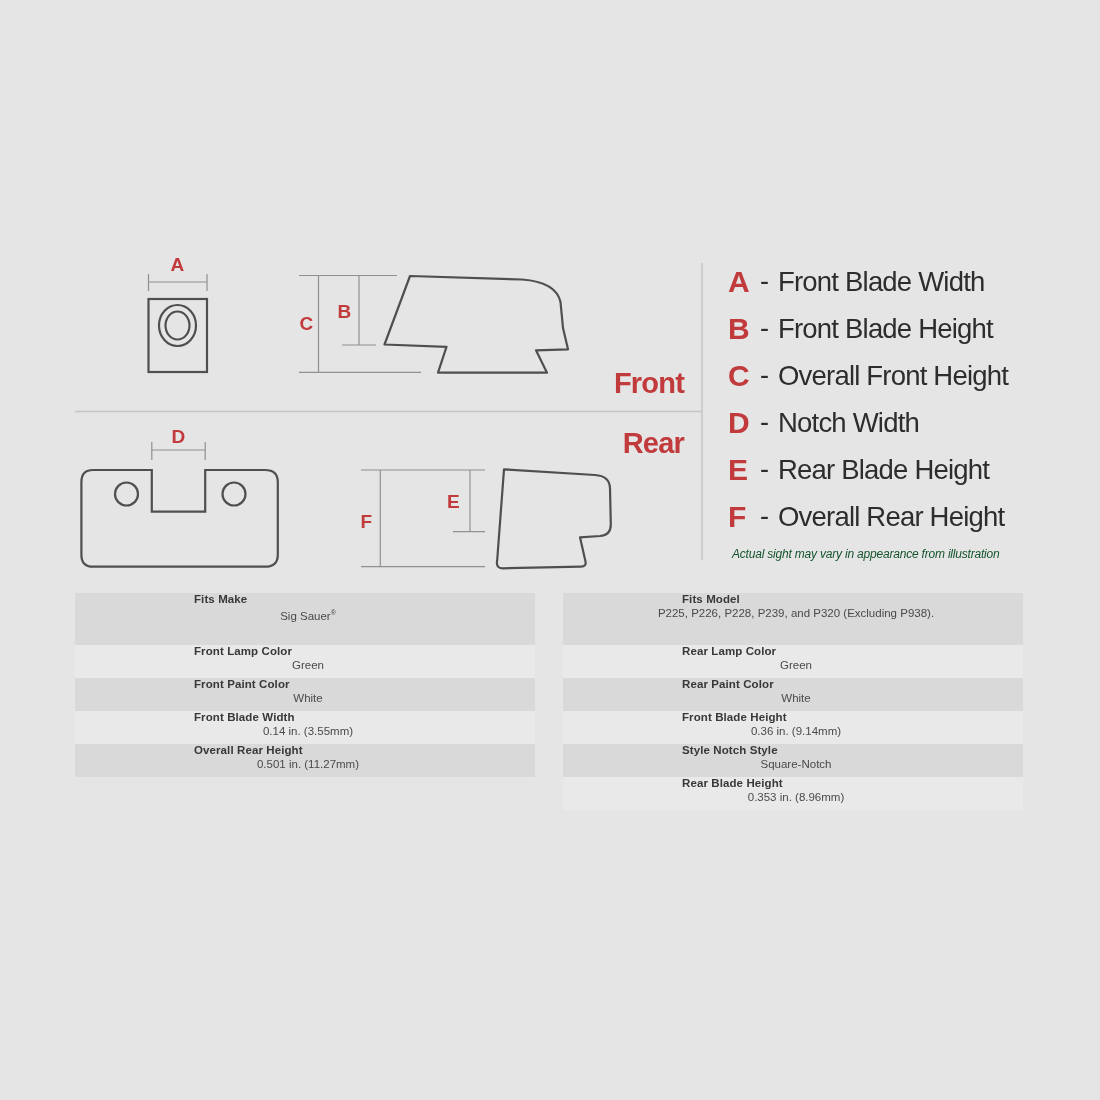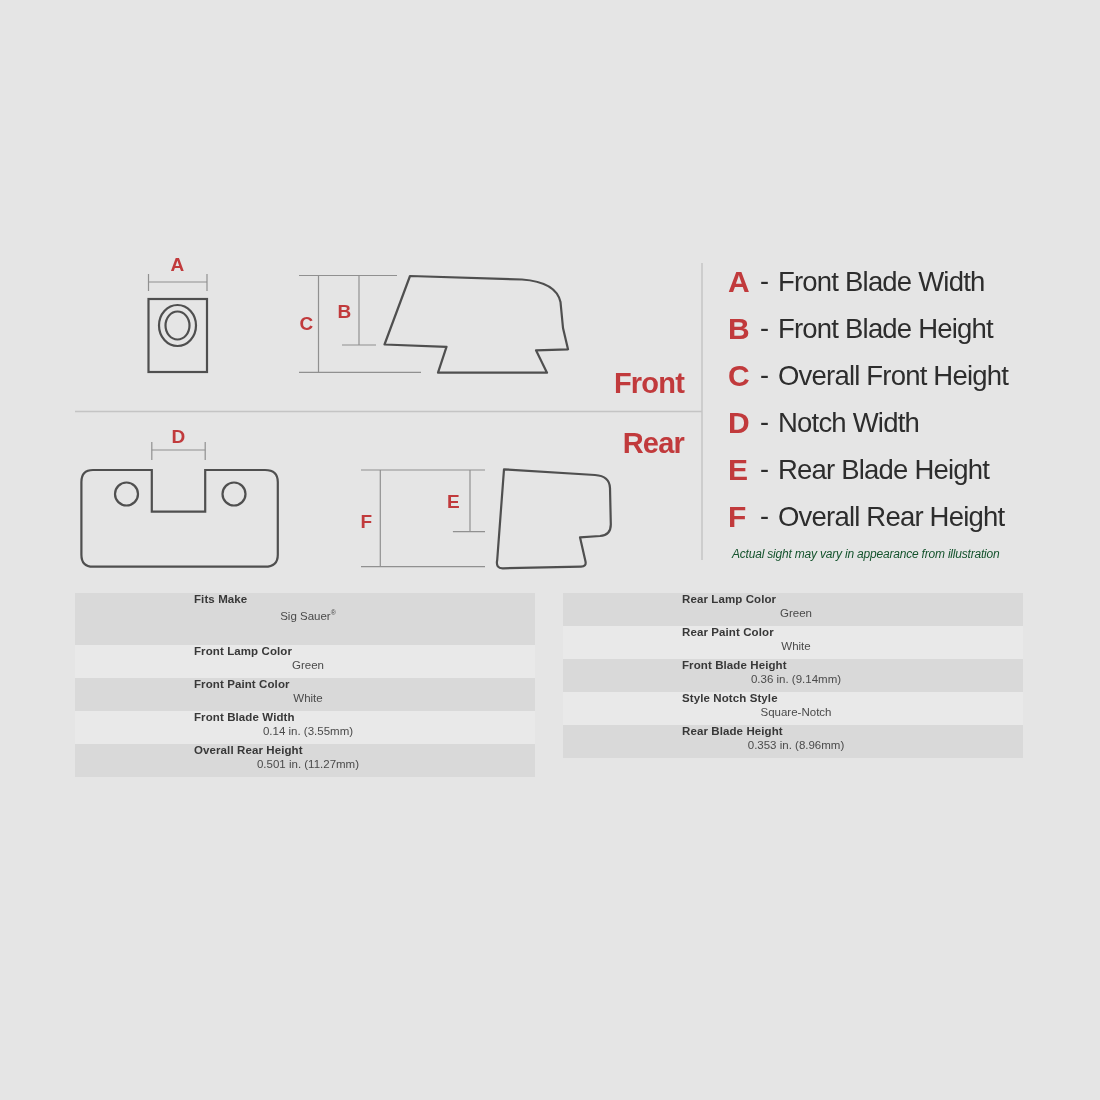--- a/index.html
+++ b/index.html
@@ -183,20 +183,24 @@
       <span class="spec-label">Front Blade Width</span>
       <span class="spec-value">0.14 in. (3.55mm)</span>
     </div>
     <div class="spec-row">
       <span class="spec-label">Overall Rear Height</span>
       <span class="spec-value">0.501 in. (11.27mm)</span>
     </div>
   </div>
 
   <div class="spec-table right-table">
+    <div class="spec-row tall">
+      <span class="spec-label">Fits Model</span>
+      <span class="spec-value">P225, P226, P228, P239, and P320 (Excluding P938).</span>
+    </div>
     <div class="spec-row">
       <span class="spec-label">Rear Lamp Color</span>
       <span class="spec-value">Green</span>
     </div>
     <div class="spec-row">
       <span class="spec-label">Rear Paint Color</span>
       <span class="spec-value">White</span>
     </div>
     <div class="spec-row">
       <span class="spec-label">Front Blade Height</span>

